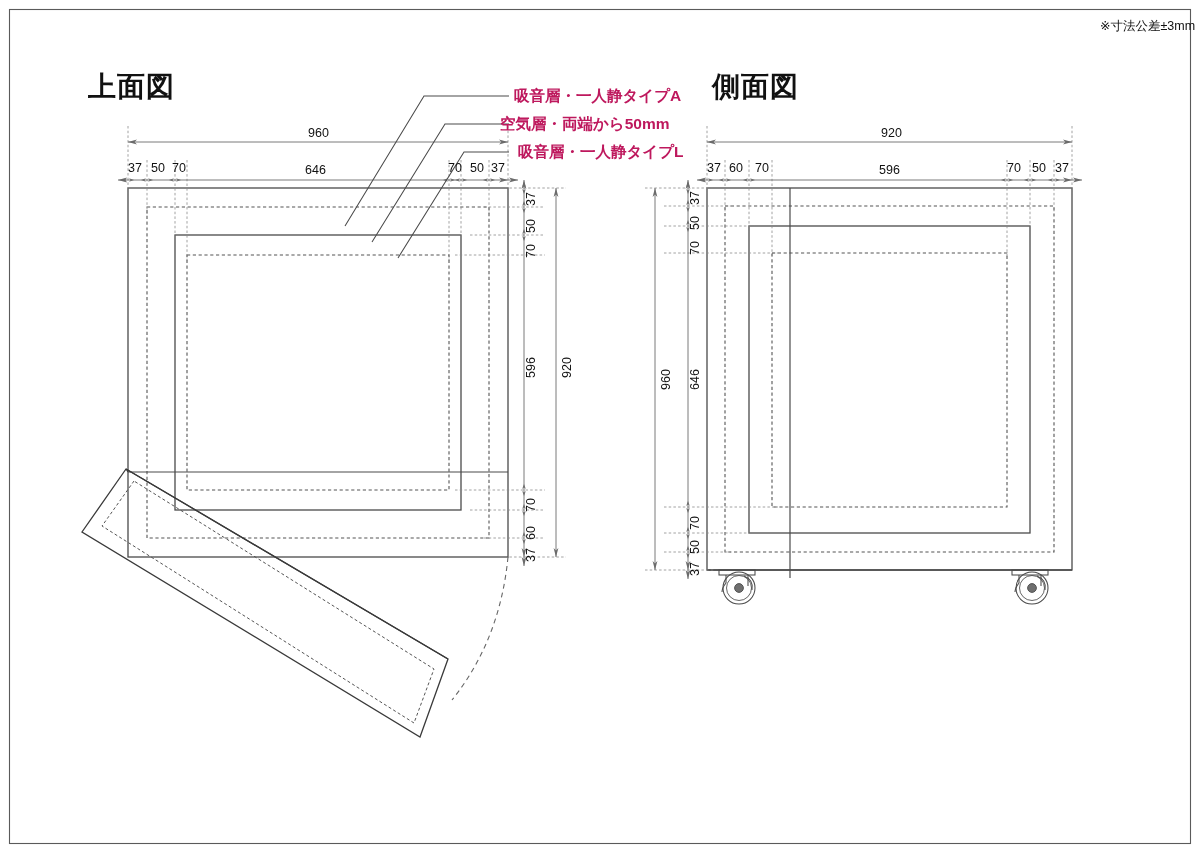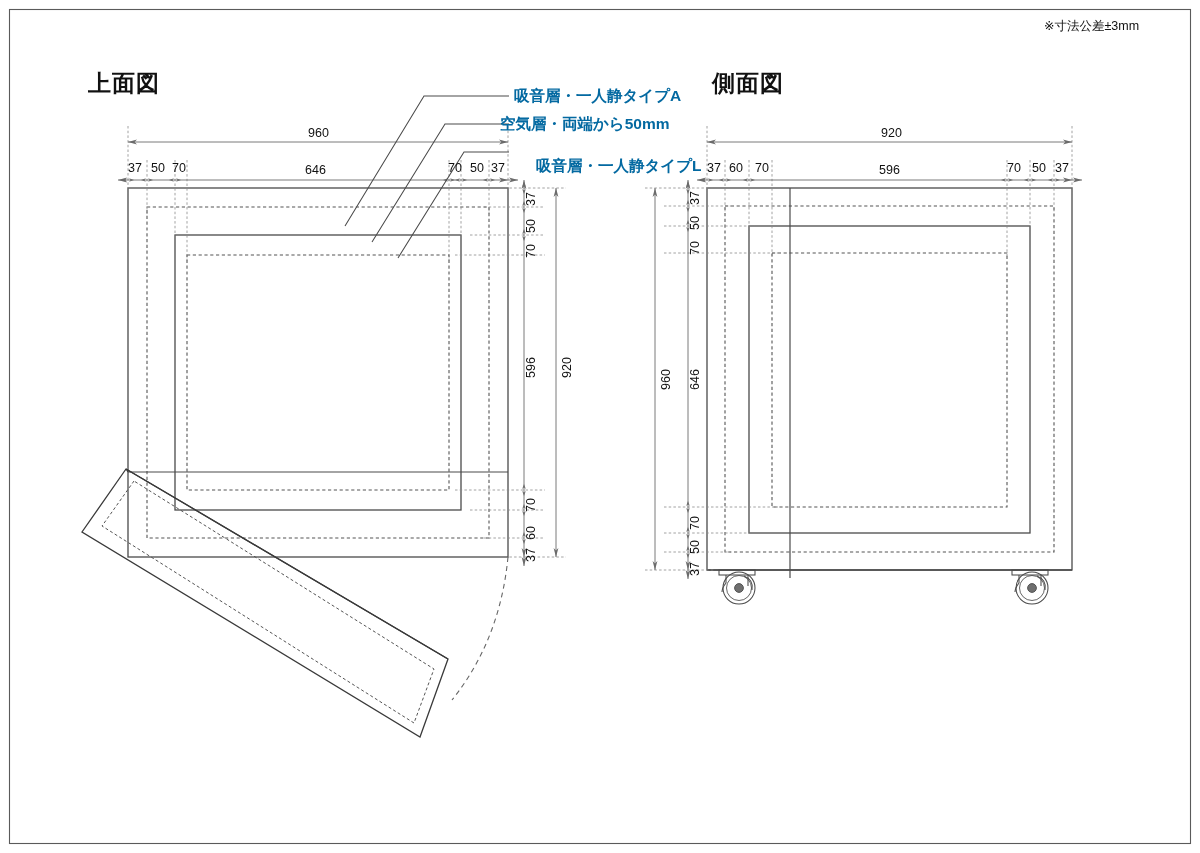--- a/index.html
+++ b/index.html
@@ -4,22 +4,22 @@
 <title>soundproof-booth-drawing</title>
 <style>
   html,body{margin:0;padding:0;background:#ffffff;}
   body{
     width:1200px;height:853px;position:relative;overflow:hidden;
     font-family:"Liberation Sans","DejaVu Sans",sans-serif;
     color:#1a1a1a;
   }
   #sheet{position:absolute;inset:0;width:1200px;height:853px;}
   .txt{position:absolute;white-space:nowrap;}
-  .view-title{font-size:23px;font-weight:bold;letter-spacing:1px;color:#111;}
-  .leader-label{font-size:15.5px;font-weight:bold;color:#0369a1;letter-spacing:0px;}
+  .view-title{font-size:28px;font-weight:bold;letter-spacing:1px;color:#111;}
+  .leader-label{font-size:15.5px;font-weight:bold;color:#be185d;letter-spacing:0px;}
   .tol-note{font-size:12.5px;color:#111;}
   .dim{font-size:12.5px;color:#111;}
   .dim.rot{transform-origin:left top;}
   svg{position:absolute;top:0;left:0;overflow:visible;}
 </style>
 </head>
 <body>
 
 <div id="sheet">
 
@@ -215,25 +215,25 @@
         <line x1="688" y1="533" x2="688" y2="552" marker-start="url(#tick)"></line>
         <line x1="688" y1="552" x2="688" y2="570" marker-start="url(#tick)" marker-end="url(#arrL)"></line>
         <line x1="688" y1="570" x2="688" y2="579" marker-end="url(#arrL)"></line>
       </g>
     </g>
   </svg>
 
   <div class="txt view-title" style="left:88px;top:68px;">上面図</div>
   <div class="txt view-title" style="left:712px;top:68px;text-align:right;">側面図</div>
 
-  <div class="txt tol-note" style="left:1044px;top:18px;text-align:right;">※寸法公差±3mm</div>
+  <div class="txt tol-note" style="left:1100px;top:18px;text-align:right;">※寸法公差±3mm</div>
 
   <div class="txt leader-label" style="left:514px;top:86px;">吸音層・一人静タイプA</div>
   <div class="txt leader-label" style="left:500px;top:114px;">空気層・両端から50mm</div>
-  <div class="txt leader-label" style="left:536px;top:142px;margin-top:14px;">吸音層・一人静タイプL</div>
+  <div class="txt leader-label" style="left:518px;top:142px;">吸音層・一人静タイプL</div>
 
   <div class="txt dim" style="left:308px;top:126px;">960</div>
   <div class="txt dim" style="left:305px;top:163px;">646</div>
 
   <div class="txt dim" style="left:128px;top:161px;">37</div>
   <div class="txt dim" style="left:151px;top:161px;">50</div>
   <div class="txt dim" style="left:172px;top:161px;">70</div>
   <div class="txt dim" style="left:448px;top:161px;">70</div>
   <div class="txt dim" style="left:470px;top:161px;">50</div>
   <div class="txt dim" style="left:491px;top:161px;">37</div>

